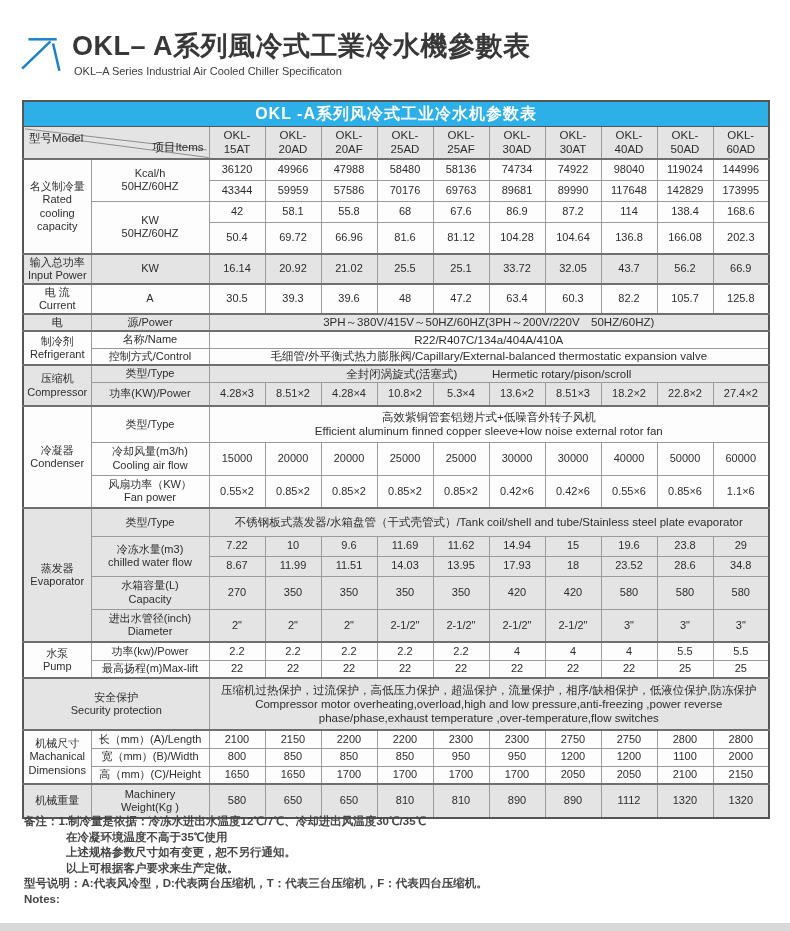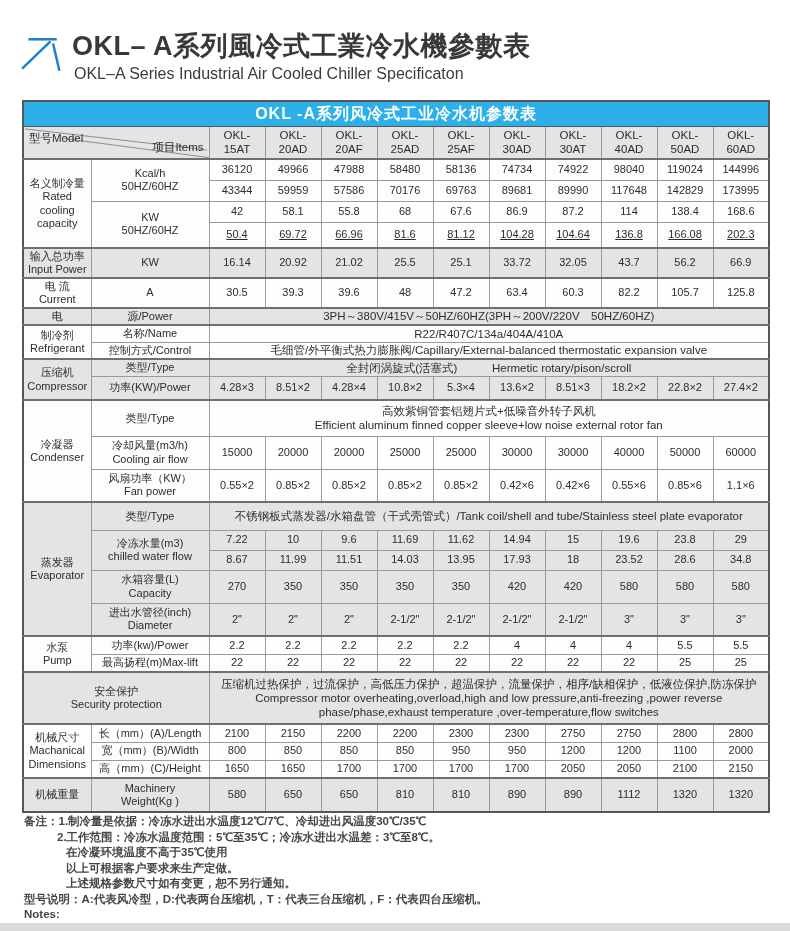--- a/index.html
+++ b/index.html
@@ -8,21 +8,21 @@
     font-family:"Liberation Sans",sans-serif;color:#333;
     position:relative;overflow:hidden;
   }
   .page{position:absolute;inset:0;}
   .logo{position:absolute;left:20px;top:34px;width:42px;height:40px;}
   .title{
     position:absolute;left:72px;top:28px;font-size:27px;font-weight:bold;
     color:#383838;white-space:nowrap;letter-spacing:.5px;
   }
   .subtitle{
-    position:absolute;left:74px;top:65px;font-size:16px;color:#3c3c3c;white-space:nowrap;text-align:right;
+    position:absolute;left:74px;top:65px;font-size:11px;color:#3c3c3c;white-space:nowrap;text-align:right;
   }
   table.spec{
     position:absolute;left:22px;top:100px;width:746px;
     border-collapse:collapse;table-layout:fixed;
     font-size:11px;color:#2d2d2d;border:2px solid #565656;
   }
   td{
     border:1px solid #9a9a9a;text-align:center;vertical-align:middle;
     padding:0 1px;line-height:1.22;background:#fdfdfd;overflow:hidden;
   }
@@ -236,21 +236,21 @@
           <td class="">
             <div class="line">114</div>
           </td>
           <td class="">
             <div class="line">138.4</div>
           </td>
           <td class="">
             <div class="line">168.6</div>
           </td>
         </tr>
-        <tr style="height: 26px; text-decoration: underline;">
+        <tr style="height: 32px;">
           <td class="">
             <div class="line">50.4</div>
           </td>
           <td class="">
             <div class="line">69.72</div>
           </td>
           <td class="">
             <div class="line">66.96</div>
           </td>
           <td class="">
@@ -900,22 +900,21 @@
           </td>
           <td class="sh">
             <div class="line">1320</div>
           </td>
         </tr>
       </tbody>
   </table>
 
   <div class="notes">
     <div class="ln">备注：1.制冷量是依据：冷冻水进出水温度12℃/7℃、冷却进出风温度30℃/35℃</div>
-    <div class="ln ind1">2.工作范围：冷冻水温度范围：5℃至35℃；冷冻水进出水温差：3℃至8℃。</div>
     <div class="ln ind2">在冷凝环境温度不高于35℃使用</div>
+    <div class="ln ind2">上述规格参数尺寸如有变更，恕不另行通知。</div>
     <div class="ln ind2">以上可根据客户要求来生产定做。</div>
-    <div class="ln ind2">上述规格参数尺寸如有变更，恕不另行通知。</div>
     <div class="ln">型号说明：A:代表风冷型，D:代表两台压缩机，T：代表三台压缩机，F：代表四台压缩机。</div>
     <div class="ln">Notes:</div>
   </div>
 
   <div class="bottom-bar"></div>
 </div>
 
 </body></html>

